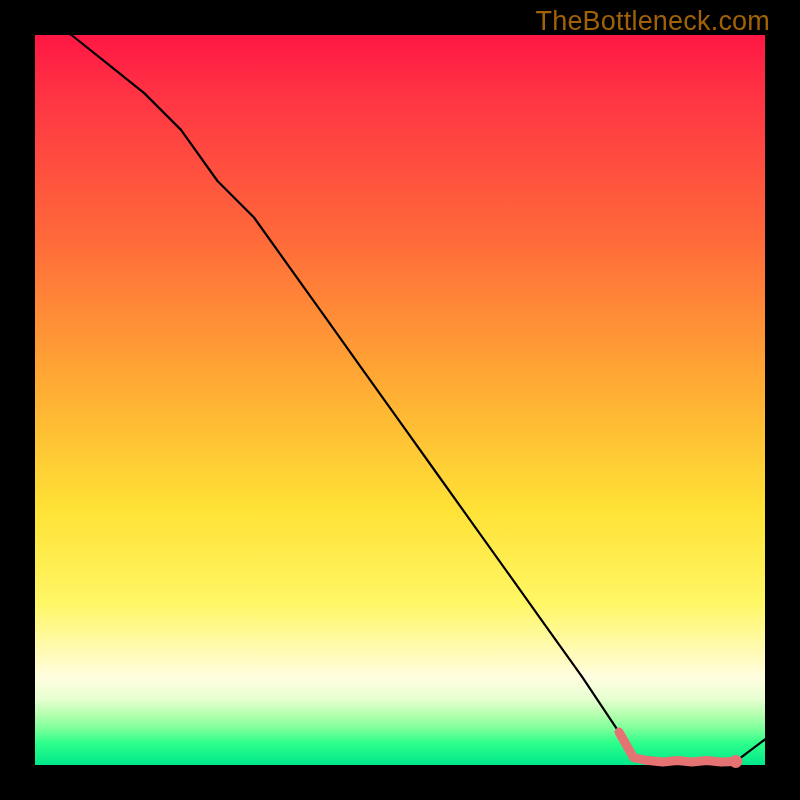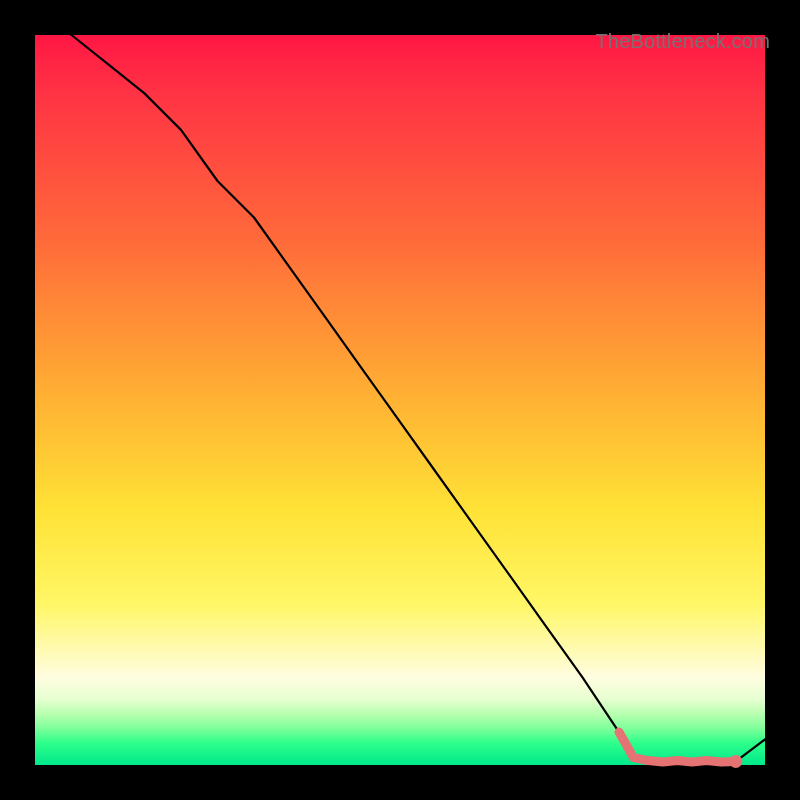--- a/index.html
+++ b/index.html
@@ -46,24 +46,23 @@
     top: 35px;
     width: 730px;
     height: 730px;
     overflow: visible;
   }
   .watermark {
     position: absolute;
     top: 6px;
     right: 30px;
     font-family: Arial, Helvetica, sans-serif;
-    font-size: 20px;
-    color: #737373;
+    font-size: 27px;
+    color: #a16207;
     letter-spacing: 0.2px;
-    margin-top: 24px;
   }
 </style>
 </head>
 <body>
 
 <div class="frame">
   <div class="plot"></div>
 
   <svg class="overlay" viewBox="0 0 730 730">
     <polyline id="main-line" fill="none" stroke="#000" stroke-width="2.2" stroke-linejoin="round" stroke-linecap="round" points="0.0,-21.9 36.5,0.0 73.0,29.2 109.5,58.4 146.0,94.9 182.5,146.0 219.0,182.5 255.5,233.6 292.0,284.7 328.5,335.8 365.0,386.9 401.5,438.0 438.0,489.1 474.5,540.2 511.0,591.3 547.5,642.4 584.0,697.1 598.6,722.7 613.2,725.6 627.8,727.1 642.4,725.6 657.0,727.1 671.6,725.6 686.2,727.1 700.8,726.4 715.4,715.4 730.0,704.5"></polyline>

